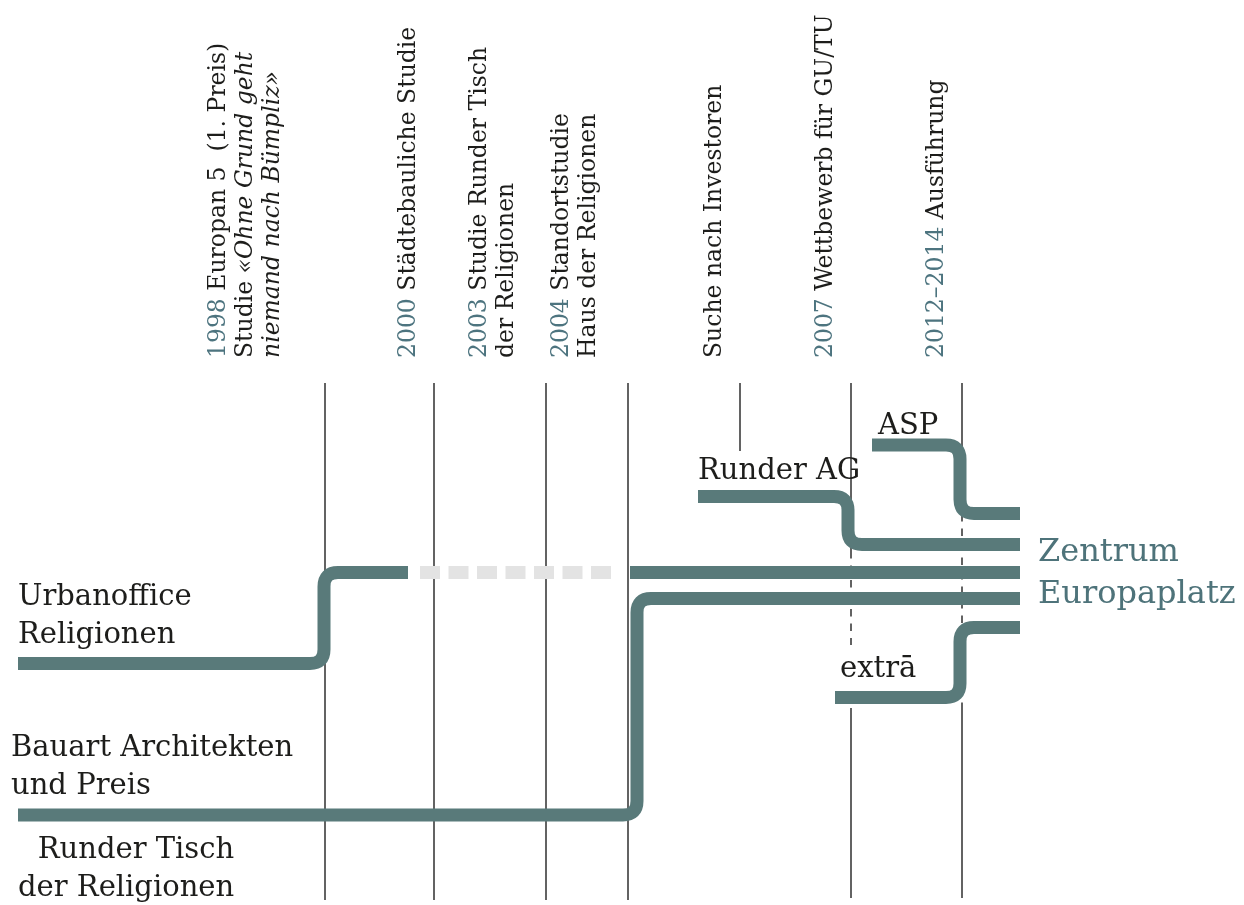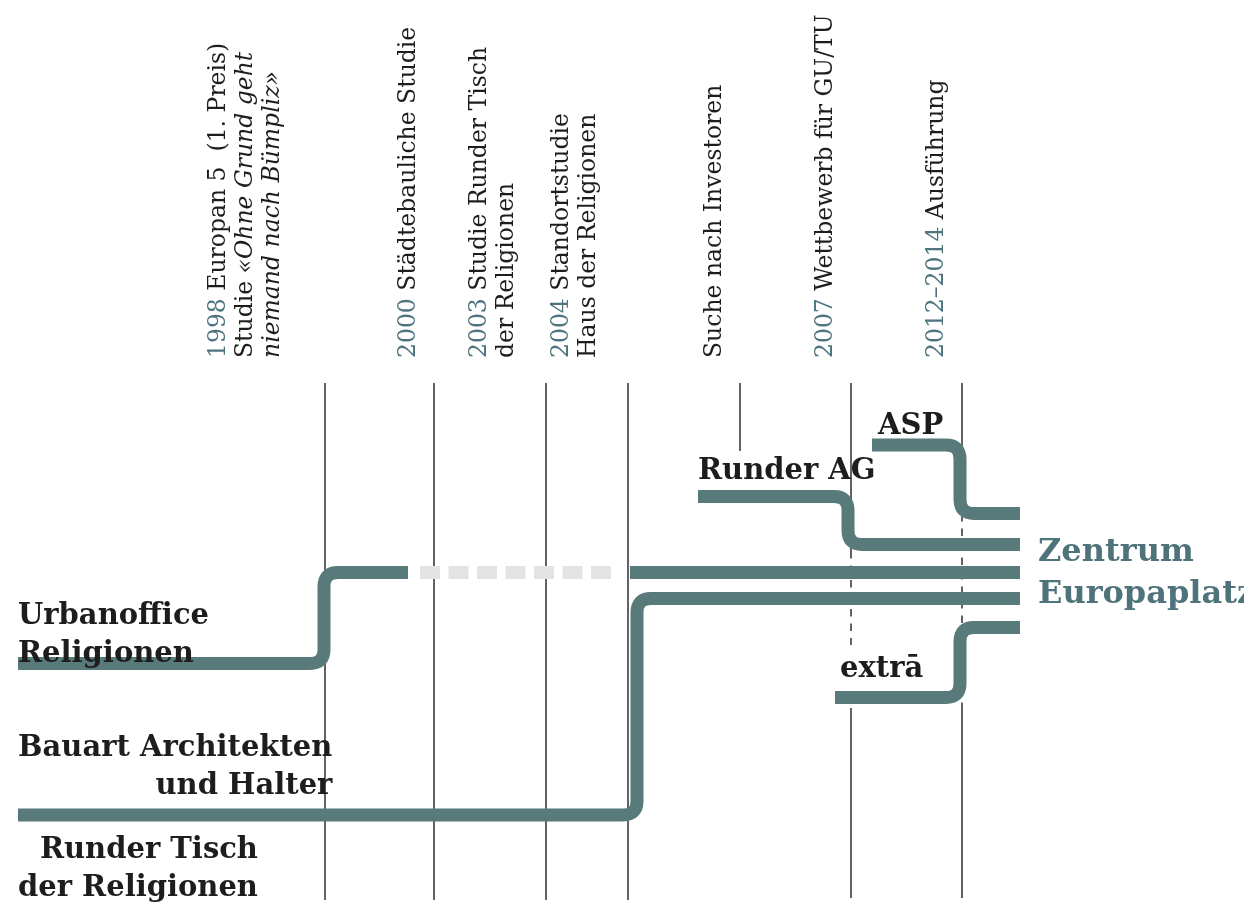--- a/index.html
+++ b/index.html
@@ -7,21 +7,21 @@
        font-family:"DejaVu Serif","Liberation Serif",serif;}
   #canvas{position:absolute;inset:0;width:1244px;height:905px;}
   #trackSvg{position:absolute;left:0;top:0;}
   
   .col-label{position:absolute;transform:rotate(-90deg);transform-origin:0 100%;
              font-size:23.5px;color:#1d1d1b;}
   .col-label .rl{height:27px;line-height:27px;white-space:pre;text-align:left;}
   .col-label .yr{color:#4d747f;}
   .col-label .it{font-style:italic;}
   
-  .tl{position:absolute;font-weight:bold;font-size:29px;line-height:38px;
+  .tl{position:absolute;font-weight:normal;font-size:29px;line-height:38px;
       color:#1d1d1b;white-space:pre;}
   .tl.teal{color:#4e737a;font-size:32px;line-height:42px;}
 </style>
 </head>
 <body>
 
 <div id="canvas">
 
   <svg id="trackSvg" width="1244" height="905" viewBox="0 0 1244 905">
 
@@ -68,21 +68,21 @@
       </div>
       <div class="col-label" style="left: 726.5px; top: 331px; width: 430px; height: 27px;">
         <div class="rl"><span class="">Suche nach Investoren</span></div>
       </div>
       <div class="col-label" style="left: 837.5px; top: 331px; width: 430px; height: 27px;">
         <div class="rl"><span class="yr">2007</span><span class=""> Wettbewerb für GU/TU</span></div>
       </div>
       <div class="col-label" style="left: 948.5px; top: 331px; width: 430px; height: 27px;">
         <div class="rl"><span class="yr">2012–2014</span><span class=""> Ausführung</span></div>
       </div>
-      <div class="tl" style="left: 18px; top: 595px;"><div>Urbanoffice</div><div>Religionen</div></div>
-      <div class="tl" style="left: 18px; top: 727px; text-align: right;"><div>Bauart Architekten</div><div>und Halter</div></div>
+      <div class="tl" style="left: 18px; top: 576px;"><div>Urbanoffice</div><div>Religionen</div></div>
+      <div class="tl" style="left: 11px; top: 727px;"><div>Bauart Architekten</div><div>und Preis</div></div>
       <div class="tl" style="left: 18px; top: 829px; text-align: right;"><div>Runder Tisch</div><div>der Religionen</div></div>
       <div class="tl" style="left: 698px; top: 450px;"><div>Runder AG</div></div>
       <div class="tl" style="left: 878px; top: 405px;"><div>ASP</div></div>
       <div class="tl" style="left: 840px; top: 648px;"><div>extrā</div></div>
       <div class="tl teal" style="left: 1038px; top: 529px;"><div>Zentrum</div><div>Europaplatz</div></div>
     </div>
 </div>
 
 </body></html>

